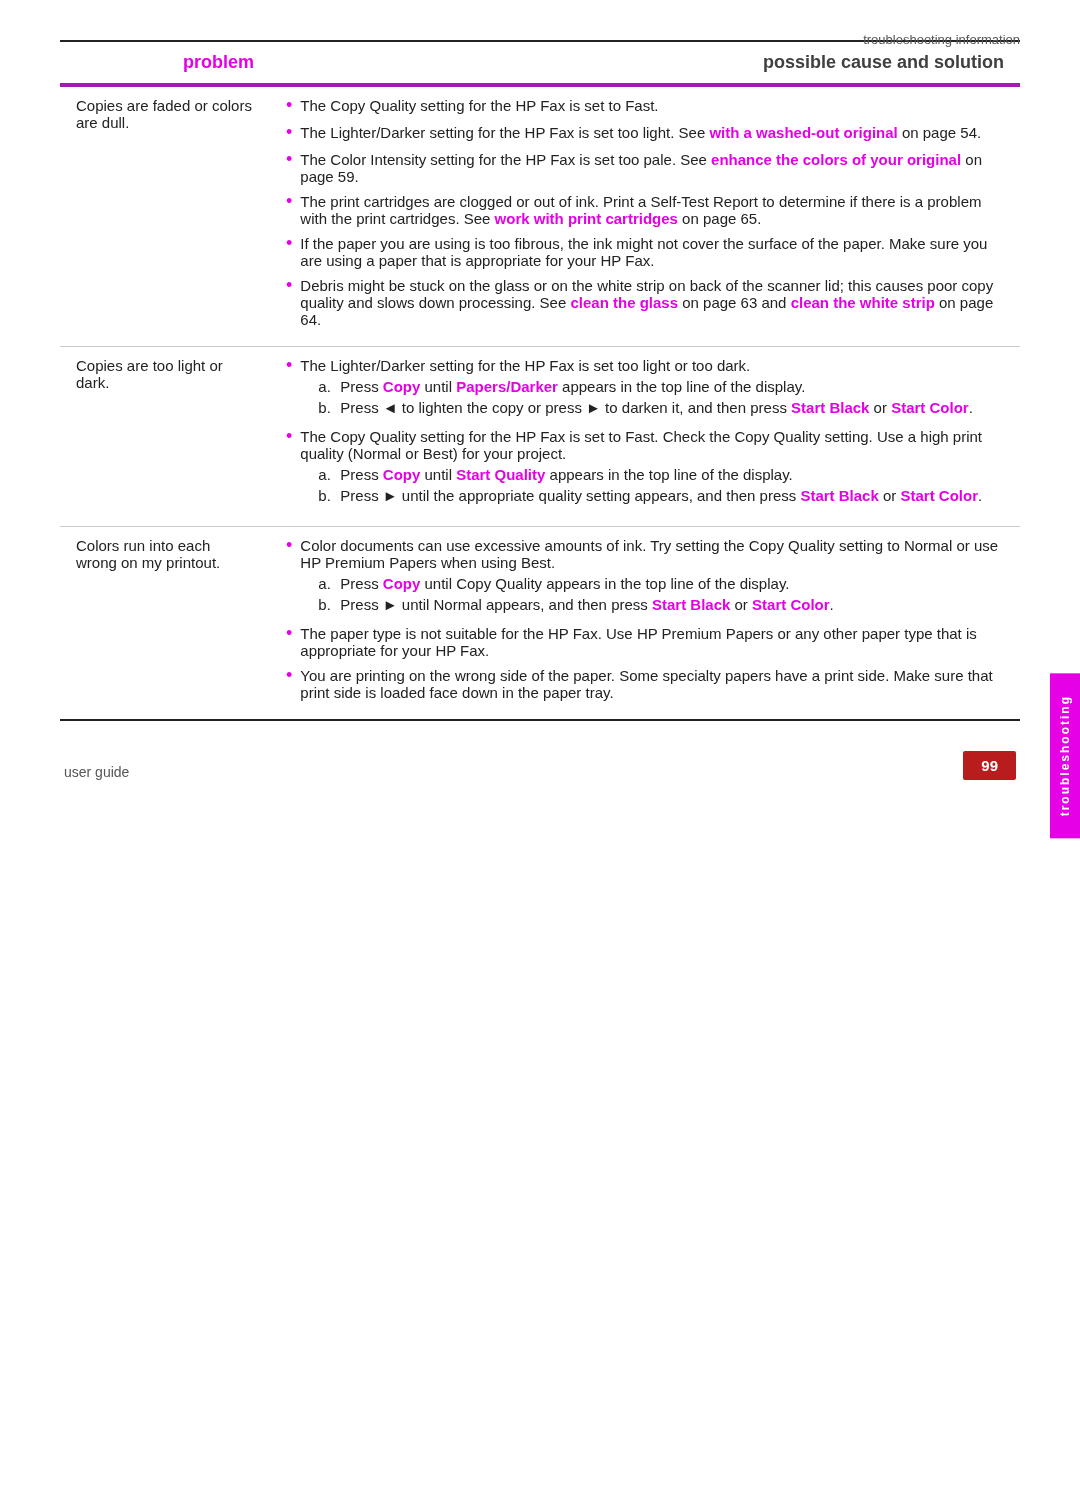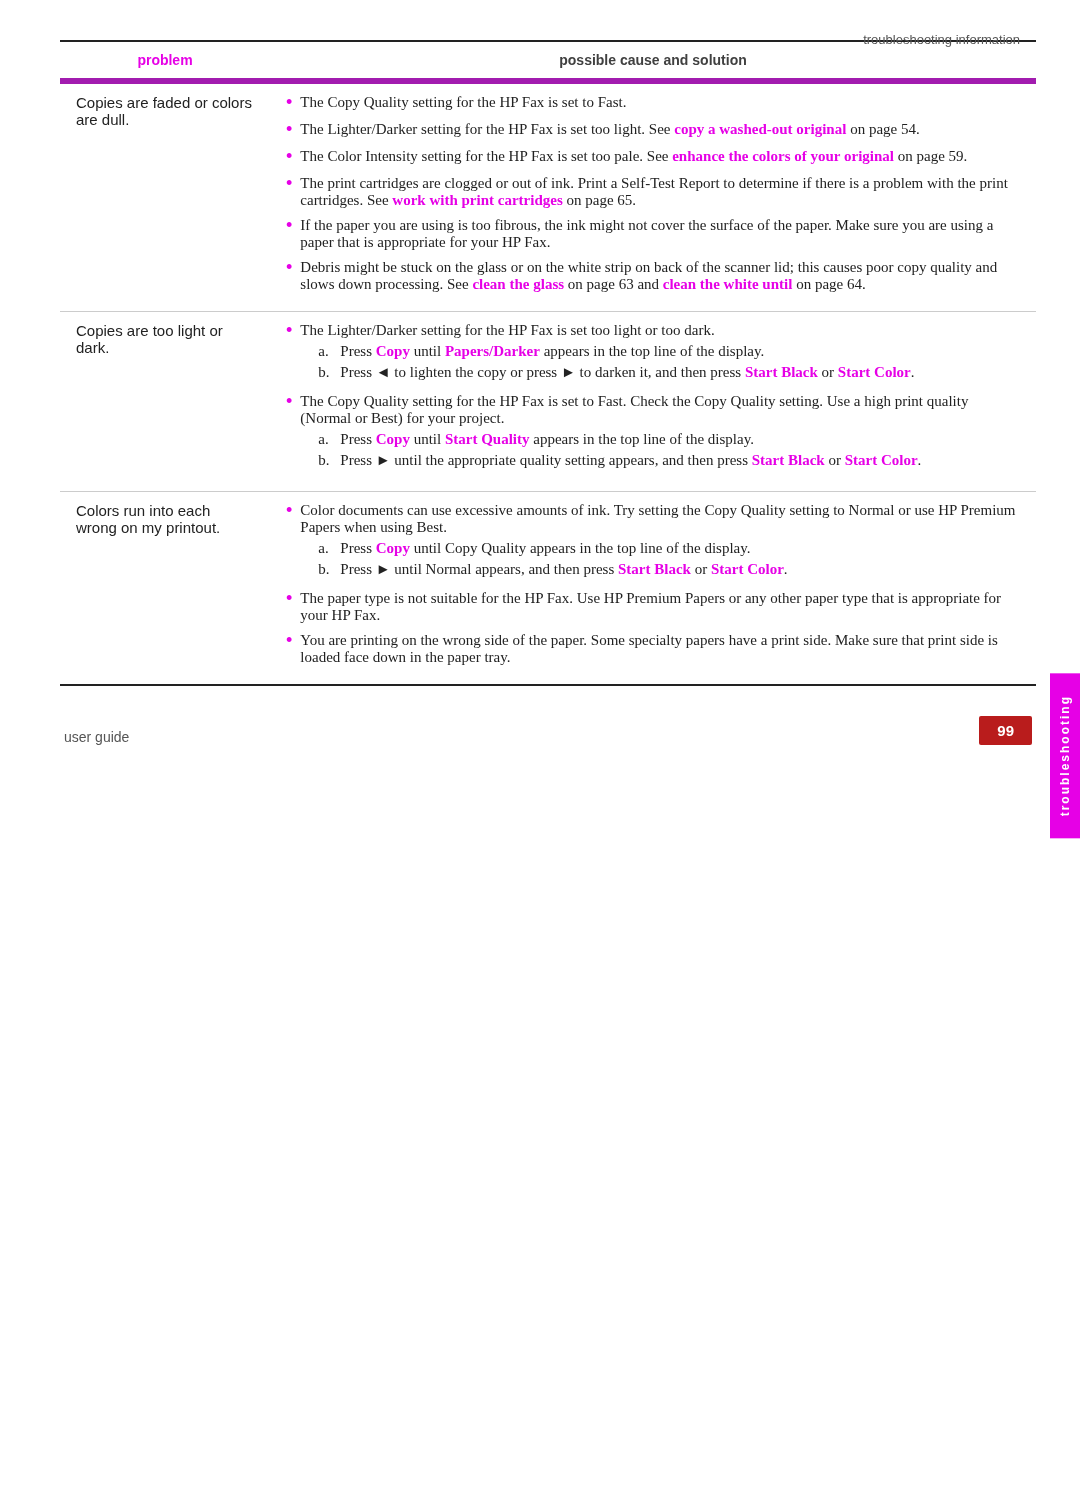--- a/index.html
+++ b/index.html
@@ -14,21 +14,21 @@
       background: #ffffff;
       font-family: Arial, Helvetica, sans-serif;
       font-size: 15px;
       color: #222222;
       position: relative;
     }
 
     .page-container {
       width: 1080px;
       min-height: 1495px;
-      padding: 40px 44px 60px 60px;
+      padding: 40px 60px 60px 60px;
       position: relative;
     }
 
     .top-right-label {
       position: absolute;
       top: 32px;
       right: 60px;
       font-size: 13px;
       color: #555;
     }
@@ -42,24 +42,24 @@
     }
 
     .main-table {
       width: 100%;
       border-collapse: collapse;
       border-top: 2px solid #222;
       border-bottom: 2px solid #222;
     }
 
     .main-table thead tr th {
-      border-bottom: 6px solid #a21caf;
+      border-bottom: 4px solid #a21caf;
       padding: 10px 16px;
-      text-align: center;
-      font-size: 14px;
+      text-align: right;
+      font-size: 18px;
     }
 
     .th-problem {
       color: #e600e6;
       font-weight: bold;
       width: 210px;
     }
 
     .th-solution {
       color: #404040;
@@ -104,21 +104,20 @@
     .bullet-dot {
       color: #e600e6;
       font-size: 18px;
       margin-right: 8px;
       margin-top: -2px;
       flex-shrink: 0;
     }
 
     .bullet-text {
       flex: 1;
-      font-family: Liberation Serif, serif;
     }
 
     .link-magenta {
       color: #e600e6;
       font-weight: bold;
       text-decoration: none;
     }
 
     .sub-list {
       list-style: none;
@@ -184,37 +183,37 @@
       <tr>
         <td class="problem-col">Copies are faded or colors are dull.</td>
         <td class="solution-col">
           <ul class="bullet-list">
             <li>
               <span class="bullet-dot">•</span>
               <span class="bullet-text">The Copy Quality setting for the HP Fax is set to Fast.</span>
             </li>
             <li>
               <span class="bullet-dot">•</span>
-              <span class="bullet-text">The Lighter/Darker setting for the HP Fax is set too light. See <a class="link-magenta">copy a washed-out original</a> on page 54.</span>
+              <span class="bullet-text">The Lighter/Darker setting for the HP Fax is set too light. See <a class="link-magenta">with a washed-out original</a> on page 54.</span>
             </li>
             <li>
               <span class="bullet-dot">•</span>
               <span class="bullet-text">The Color Intensity setting for the HP Fax is set too pale. See <a class="link-magenta">enhance the colors of your original</a> on page 59.</span>
             </li>
             <li>
               <span class="bullet-dot">•</span>
               <span class="bullet-text">The print cartridges are clogged or out of ink. Print a Self-Test Report to determine if there is a problem with the print cartridges. See <a class="link-magenta">work with print cartridges</a> on page 65.</span>
             </li>
             <li>
               <span class="bullet-dot">•</span>
               <span class="bullet-text">If the paper you are using is too fibrous, the ink might not cover the surface of the paper. Make sure you are using a paper that is appropriate for your HP Fax.</span>
             </li>
             <li>
               <span class="bullet-dot">•</span>
-              <span class="bullet-text">Debris might be stuck on the glass or on the white strip on back of the scanner lid; this causes poor copy quality and slows down processing. See <a class="link-magenta">clean the glass</a> on page 63 and <a class="link-magenta">clean the white until</a> on page 64.</span>
+              <span class="bullet-text">Debris might be stuck on the glass or on the white strip on back of the scanner lid; this causes poor copy quality and slows down processing. See <a class="link-magenta">clean the glass</a> on page 63 and <a class="link-magenta">clean the white strip</a> on page 64.</span>
             </li>
           </ul>
         </td>
       </tr>
 
       <tr>
         <td class="problem-col">Copies are too light or dark.</td>
         <td class="solution-col">
           <ul class="bullet-list">
             <li>

